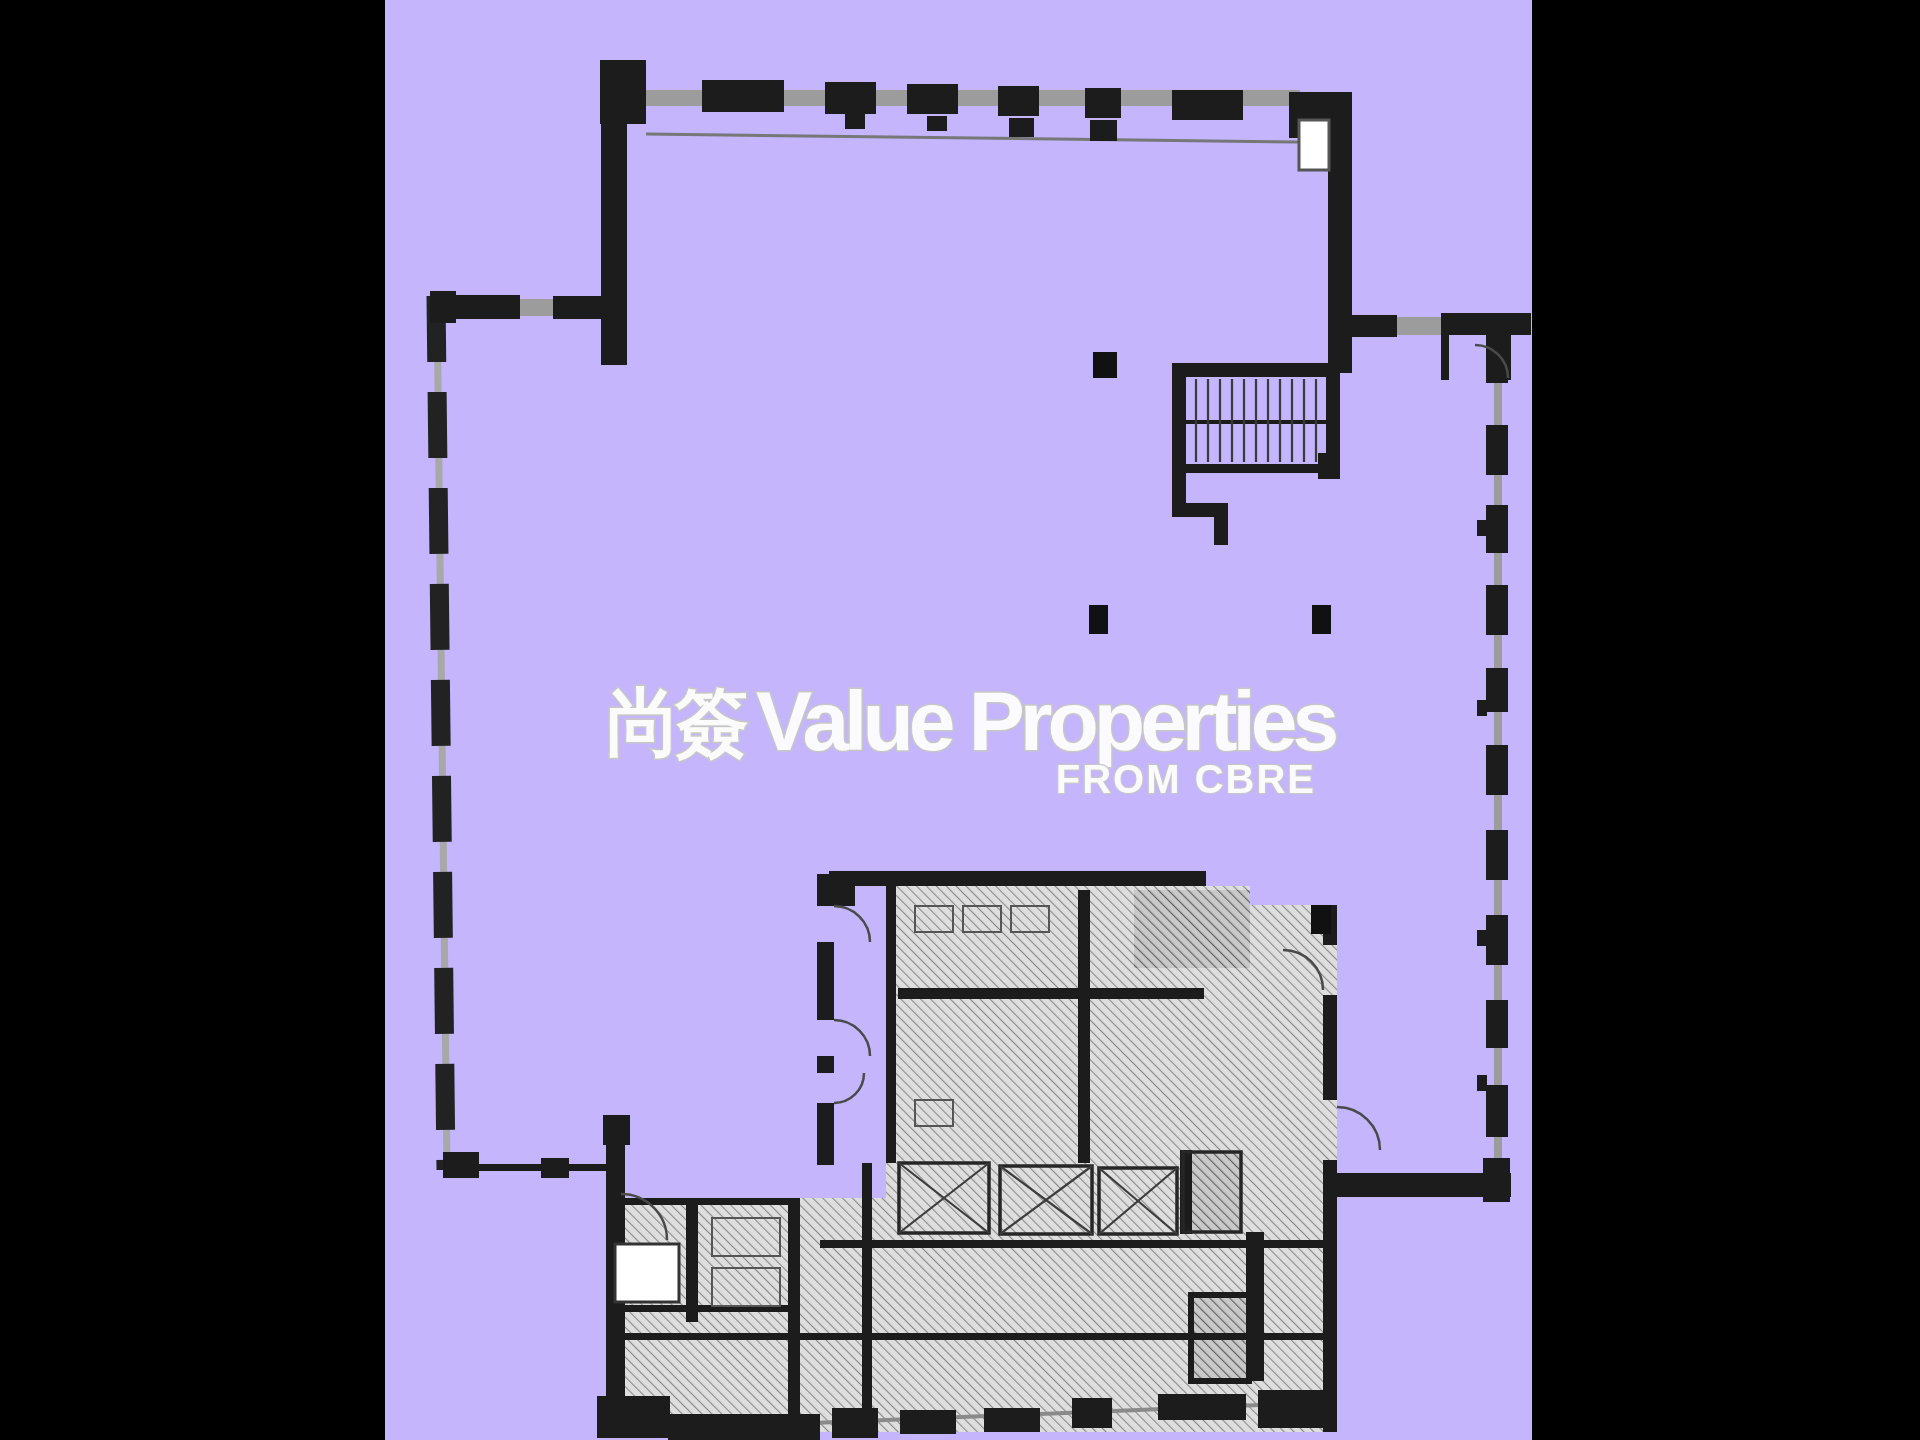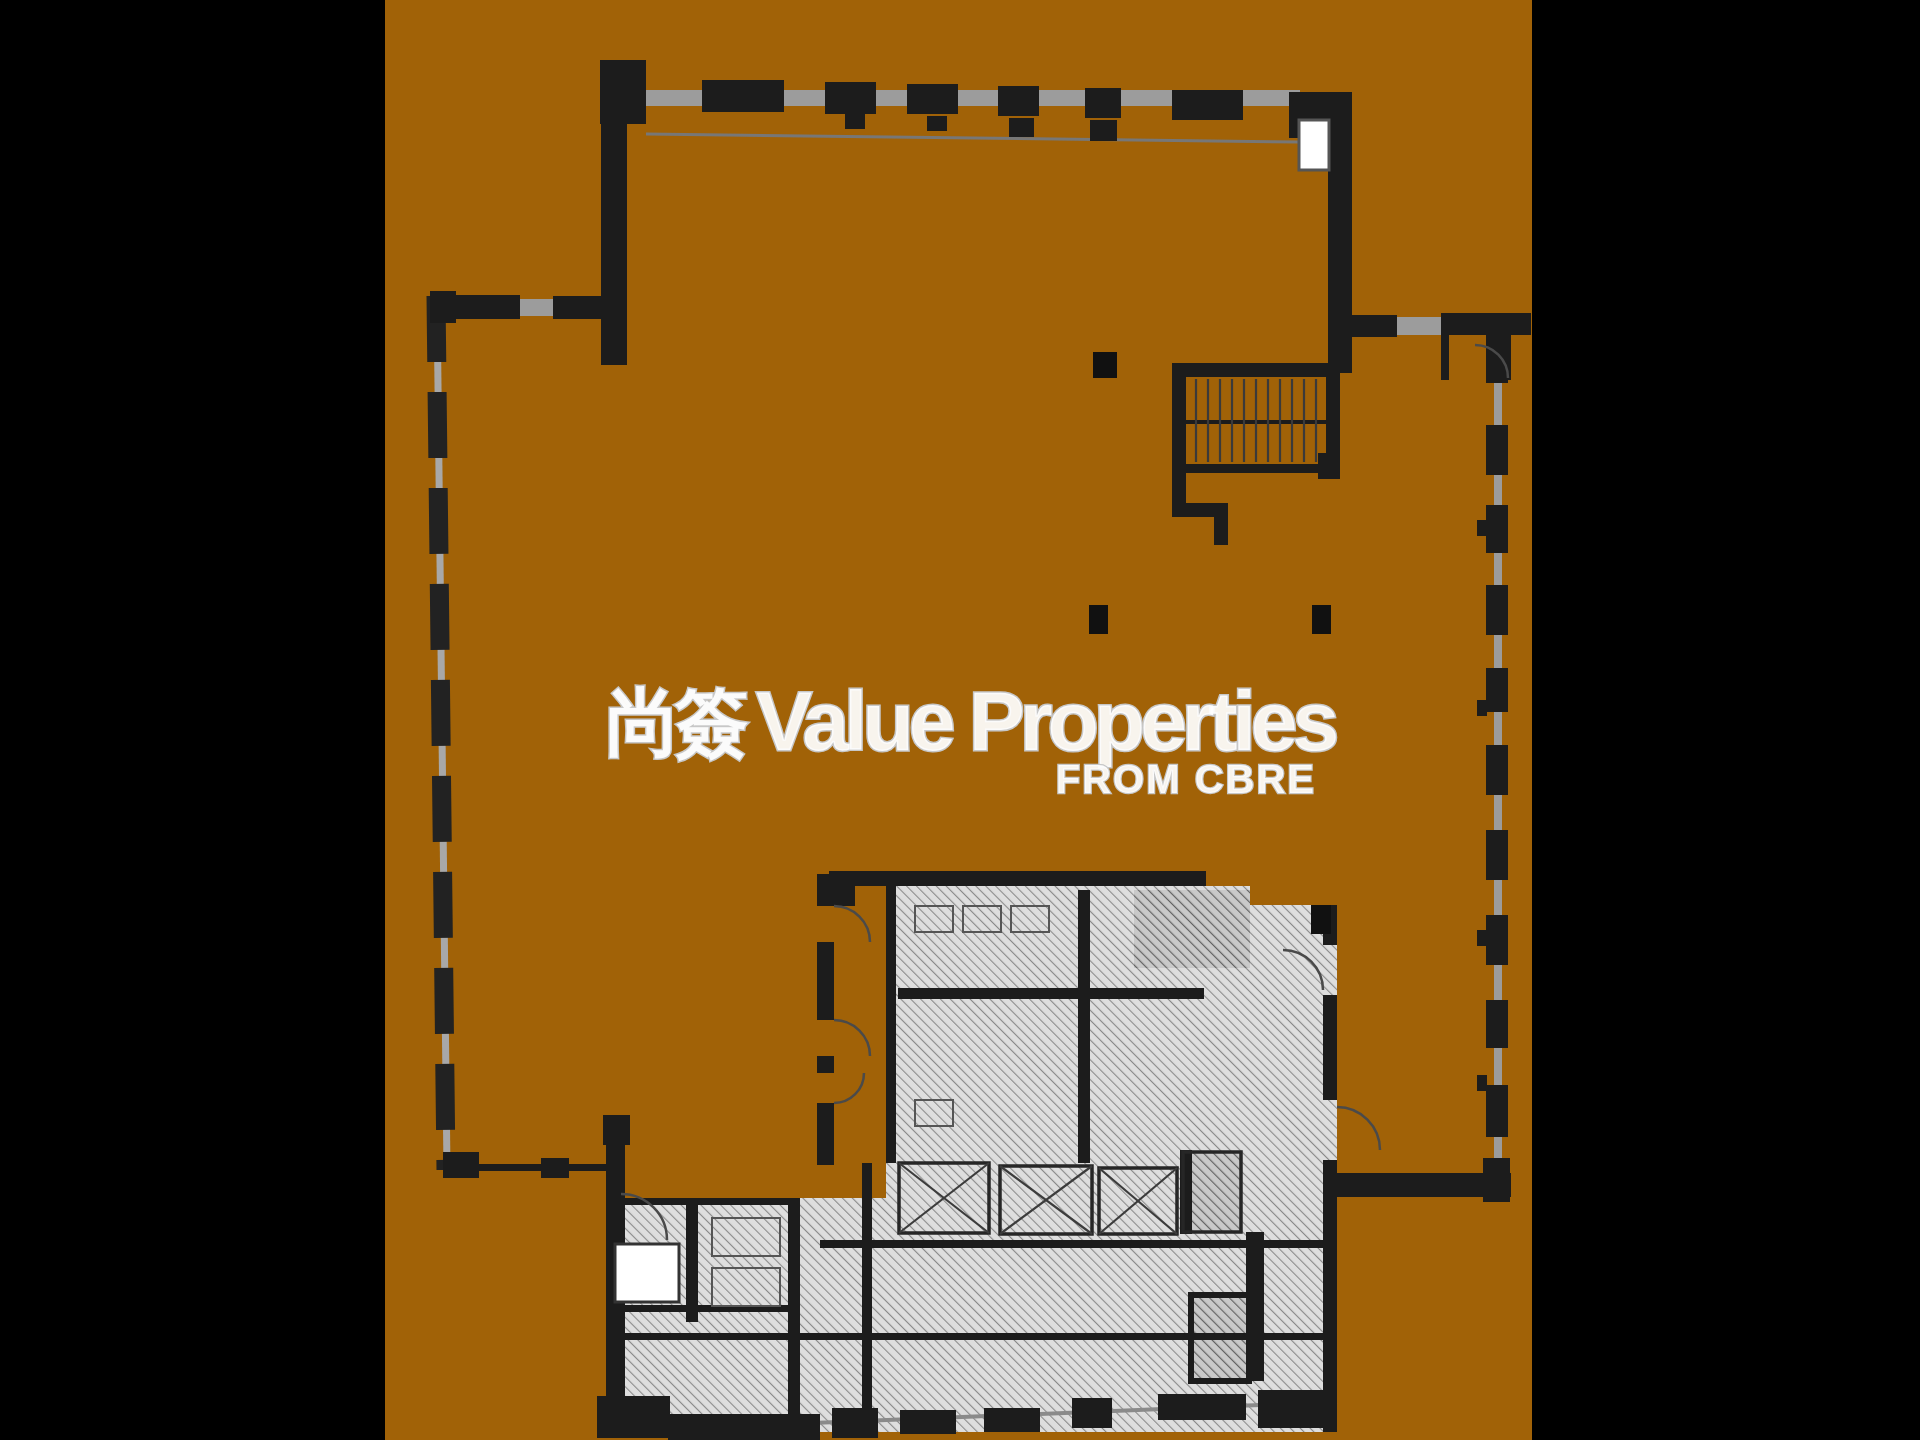--- a/index.html
+++ b/index.html
@@ -1,16 +1,16 @@
 <!DOCTYPE html>
 <html><head>
 <meta charset="utf-8">
 <style>
   html,body{margin:0;padding:0;background:#000;}
-  .stage{position:relative;width:1920px;height:1440px;background:#a16207;overflow:hidden;
+  .stage{position:relative;width:1920px;height:1440px;background:#c4b5fd;overflow:hidden;
          font-family:"Liberation Sans", sans-serif;}
   svg{position:absolute;left:0;top:0;display:block;}
   .wm{font-family:"Liberation Sans", sans-serif;font-weight:bold;
       fill:#ffffff;fill-opacity:.93;stroke:#c7c7c7;stroke-width:3;paint-order:stroke;}
   .wm-cjk{font-size:74px;letter-spacing:-5px;}
   .wm-main{font-size:84px;letter-spacing:-5px;}
   .wm-sub{font-size:40px;letter-spacing:2px;stroke-width:2.4;}
 </style>
 </head>
 <body>

